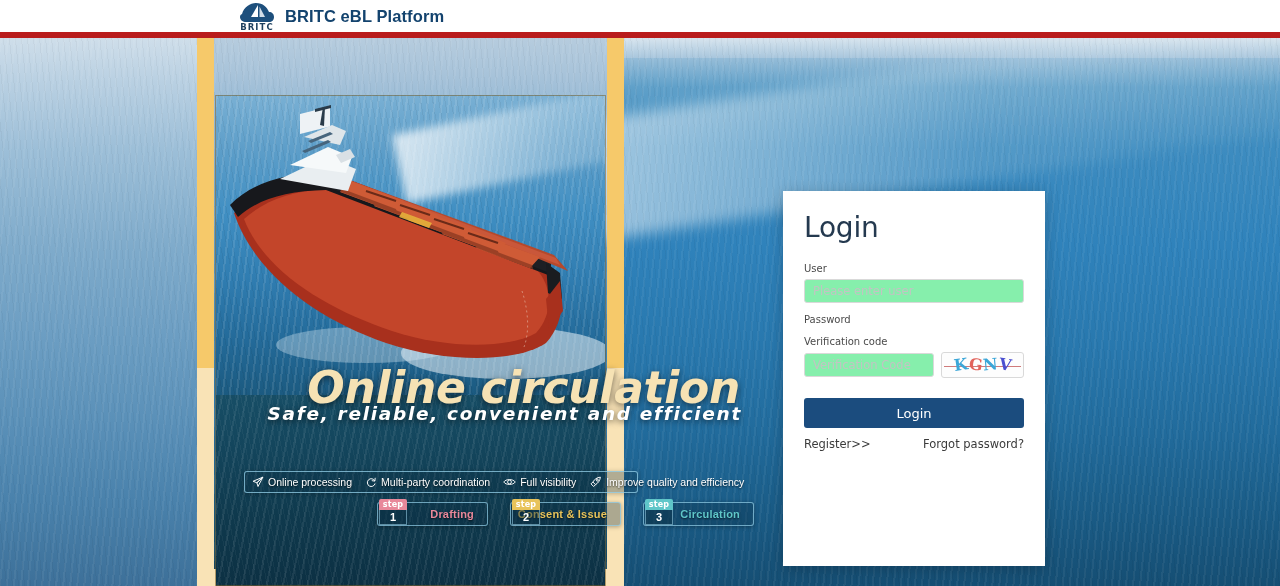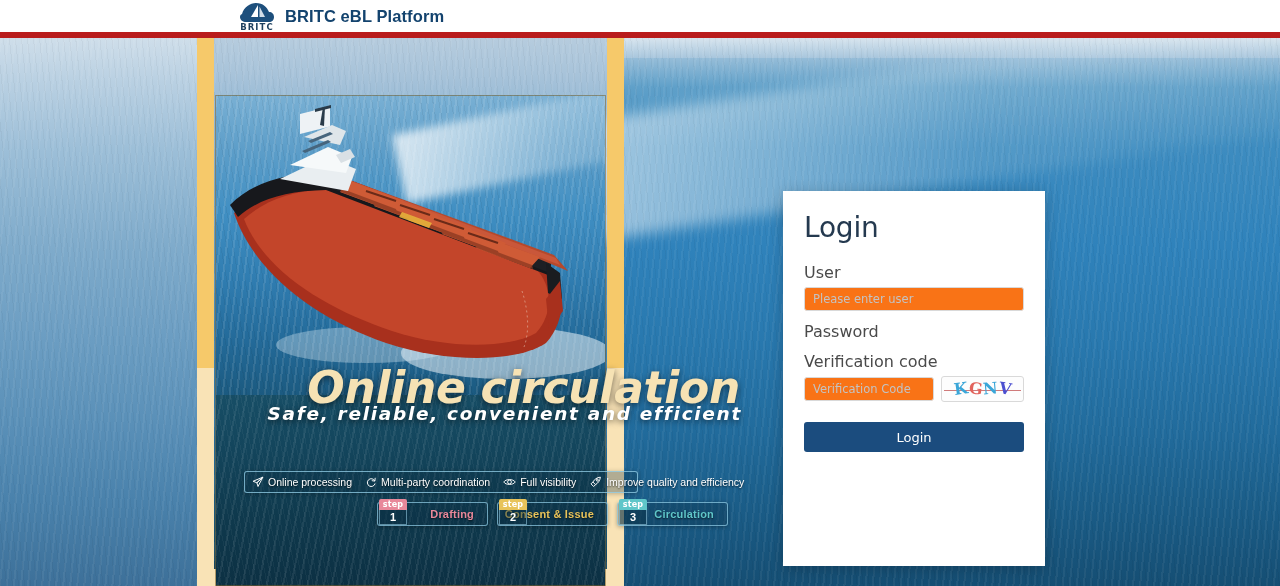--- a/index.html
+++ b/index.html
@@ -168,21 +168,21 @@
   .feature {
     display: flex; align-items: center; gap: 4px;
     color: #ffffff; font-size: 10.5px; white-space: nowrap;
     text-shadow: 0 1px 2px rgba(0,0,0,.7);
   }
   .feature svg { display: block; flex: 0 0 auto; }
 
   
   .steps {
     position: absolute; top: 464px; left: 377px;
-    display: flex; align-items: flex-start; gap: 9px;
+    display: flex; align-items: flex-start; gap: 22px;
   }
   .step {
     position: relative;
     width: 111px; height: 24px;
     border: 1px solid rgba(150,210,235,.7);
     border-radius: 3px;
     background: rgba(10,45,65,.32);
     display: flex; align-items: center; justify-content: flex-end;
     padding-right: 13px;
     box-shadow: 0 1px 4px rgba(0,0,0,.3);
@@ -223,28 +223,28 @@
     box-shadow: 0 3px 14px rgba(0,0,0,.22);
     padding: 20px 21px 0 21px;
     z-index: 30;
   }
   .login-title {
     font-size: 28px; color: #24394f; font-weight: normal;
     letter-spacing: -.2px; margin-bottom: 19px;
     font-family: "DejaVu Sans", sans-serif;
   }
   .field-label {
-    font-size: 16px; color: #4a4a4a; margin-bottom: 5px;
+    font-size: 10px; color: #4a4a4a; margin-bottom: 5px;
     font-family: "DejaVu Sans", sans-serif;
   }
   .txt-input {
     width: 100%; height: 24px;
     border: 1px solid #d9d9d9; border-radius: 3px;
     padding: 4px 8px; font-size: 11.5px; color: #333;
-    outline: none; background: #f97316;
+    outline: none; background: #86efac;
     font-family: "DejaVu Sans", sans-serif;
   }
   .txt-input::placeholder { color: #c3c3c3; }
   .field { margin-bottom: 11px; }
   .vcode-row { display: flex; gap: 7px; align-items: center; }
   .vcode-row .txt-input { width: 130px; }
   .captcha {
     width: 84px; height: 26px;
     border: 1px solid #d9d9d9; border-radius: 3px;
     background: #fdfdfd;
@@ -466,13 +466,17 @@
       <span class="ch" style="color: rgb(58, 166, 216); transform: rotate(-8deg);">K</span>
           <span class="ch" style="color: rgb(226, 99, 92); transform: rotate(6deg);">G</span>
           <span class="ch" style="color: rgb(58, 166, 216); transform: rotate(-5deg);">N</span>
           <span class="ch" style="color: rgb(75, 79, 208); transform: rotate(9deg);">V</span>
         </div>
     </div>
   </div>
 
   <button class="login-btn">Login</button>
 
+  <div class="links">
+    <span>Register&gt;&gt;</span>
+    <span>Forgot password?</span>
+  </div>
 </div>
 
 </body></html>

